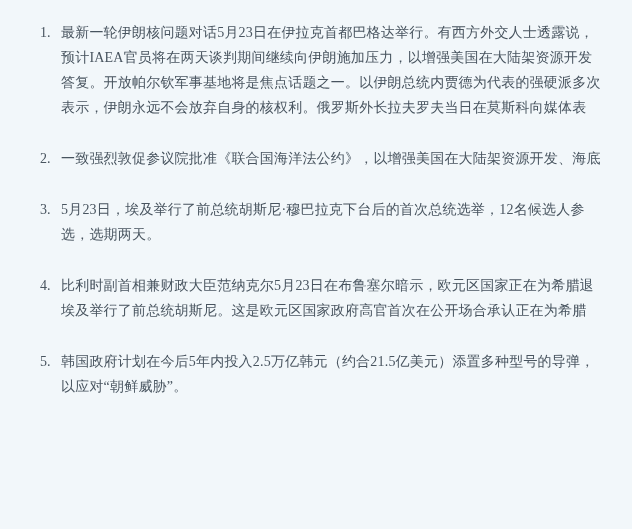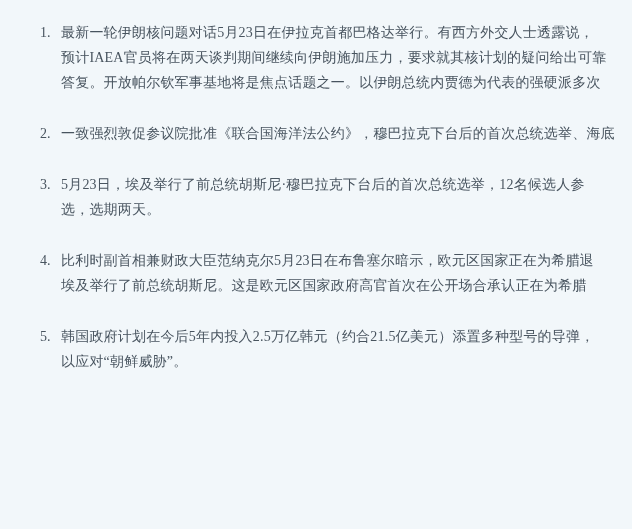--- a/index.html
+++ b/index.html
@@ -43,28 +43,29 @@
 </style>
 </head>
 <body style="background: rgb(242, 247, 250);">
 
 <div class="doc">
   <div class="news-list" id="news-list" style="color: rgb(72, 84, 95);">
       <div class="item">
         <span class="num">1.</span>
         <div class="body-lines">
           <div class="line">最新一轮伊朗核问题对话5月23日在伊拉克首都巴格达举行。有西方外交人士透露说，</div>
-          <div class="line">预计IAEA官员将在两天谈判期间继续向伊朗施加压力，要求就其核计划的疑问给出可靠</div>
+          <div class="line">预计IAEA官员将在两天谈判期间继续向伊朗施加压力，以增强美国在大陆架资源开发</div>
           <div class="line">答复。开放帕尔钦军事基地将是焦点话题之一。以伊朗总统内贾德为代表的强硬派多次</div>
+          <div class="line">表示，伊朗永远不会放弃自身的核权利。俄罗斯外长拉夫罗夫当日在莫斯科向媒体表</div>
         </div>
       </div>
       <div class="item">
         <span class="num">2.</span>
         <div class="body-lines">
-          <div class="line">一致强烈敦促参议院批准《联合国海洋法公约》，穆巴拉克下台后的首次总统选举、海底</div>
+          <div class="line">一致强烈敦促参议院批准《联合国海洋法公约》，以增强美国在大陆架资源开发、海底</div>
         </div>
       </div>
       <div class="item">
         <span class="num">3.</span>
         <div class="body-lines">
           <div class="line">5月23日，埃及举行了前总统胡斯尼·穆巴拉克下台后的首次总统选举，12名候选人参</div>
           <div class="line">选，选期两天。</div>
         </div>
       </div>
       <div class="item">

